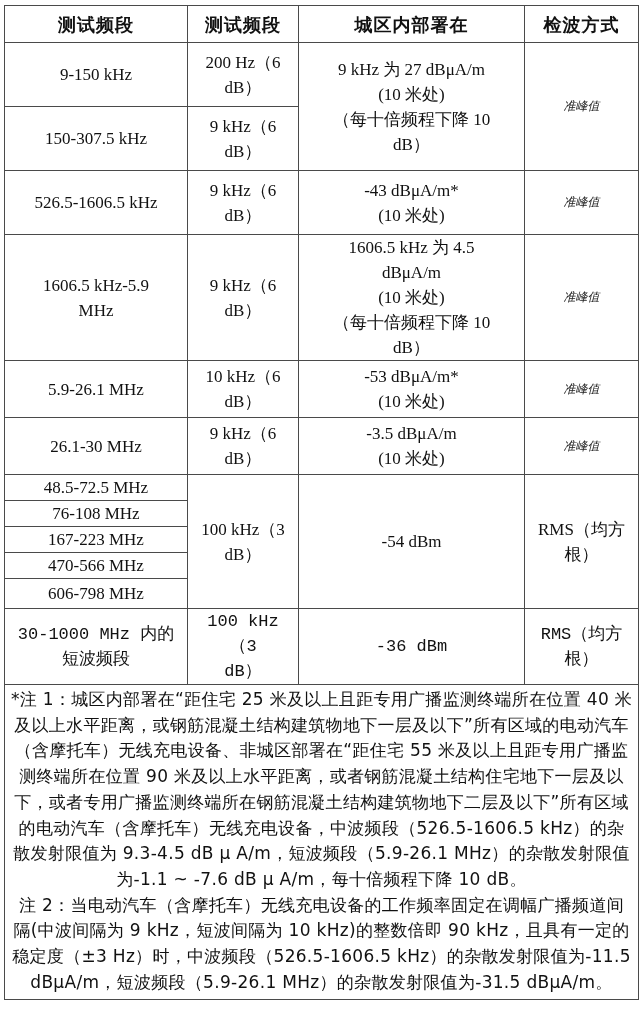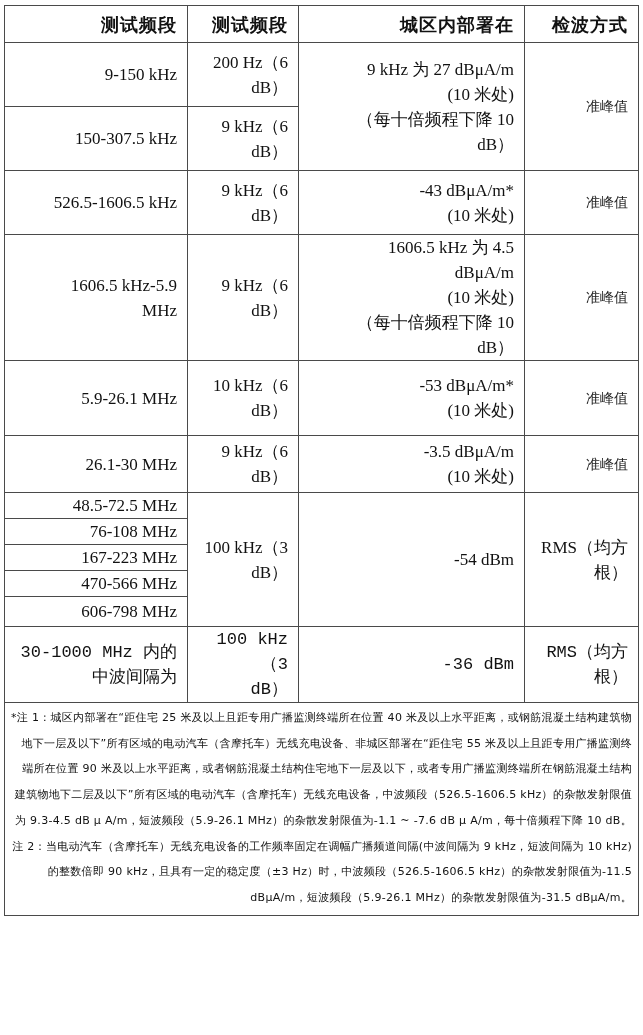--- a/index.html
+++ b/index.html
@@ -7,42 +7,42 @@
   table.spec {
     position: absolute; left: 4px; top: 5px;
     width: 634px;
     border-collapse: collapse;
     table-layout: fixed;
     font-size: 17px;
     line-height: 25px;
   }
   table.spec td, table.spec th {
     border: 1.5px solid #4a4a4a;
-    text-align: right;
+    text-align: center;
     vertical-align: middle;
     padding: 0 10px;
     font-weight: normal;
     word-break: break-word;
   }
   table.spec th { font-weight: bold; height: 36px; font-size: 18px; font-family: "DejaVu Sans", sans-serif; letter-spacing: 1px; }
-  table.spec td.cjk { font-family: "DejaVu Sans", sans-serif; font-size: 14px; color: #222; }
+  table.spec td.cjk { font-family: "DejaVu Sans", sans-serif; font-size: 12px; color: #222; font-style: italic; }
   .line { display: block; }
   .r-a { height: 64px; }
   .r-b { height: 64px; }
   .r-c { height: 64px; margin-left: 40px; }
   .r-d { height: 126px; }
-  .r-e { height: 75px; }
+  .r-e { height: 57px; }
   .r-f { height: 57px; }
   .r-band { height: 25px; }
   .r-band5 { height: 30px; }
   .r-h { height: 50px; font-family: Liberation Mono, monospace; }
   td.notes {
     text-align: center;
     padding: 2px 6px 4px 6px !important;
-    font-size: 11px;
+    font-size: 17px;
     line-height: 25.7px;
     font-family: "DejaVu Sans", "Liberation Serif", serif;
     letter-spacing: 0.3px;
   }
   td.notes p { margin: 0; }
 </style>
 </head>
 <body>
 
 <table class="spec">
@@ -156,21 +156,21 @@
     </tr>
     <tr class="r-band">
       <td>470-566 MHz</td>
     </tr>
     <tr class="r-band5">
       <td>606-798 MHz</td>
     </tr>
     <tr class="r-h">
       <td>
         <span class="line">30-1000 MHz 内的</span>
-        <span class="line">中波间隔为</span>
+        <span class="line">短波频段</span>
       </td>
       <td>
         <span class="line">100 kHz（3</span>
         <span class="line">dB）</span>
       </td>
       <td>-36 dBm</td>
       <td>
         <span class="line">RMS（均方</span>
         <span class="line">根）</span>
       </td>

